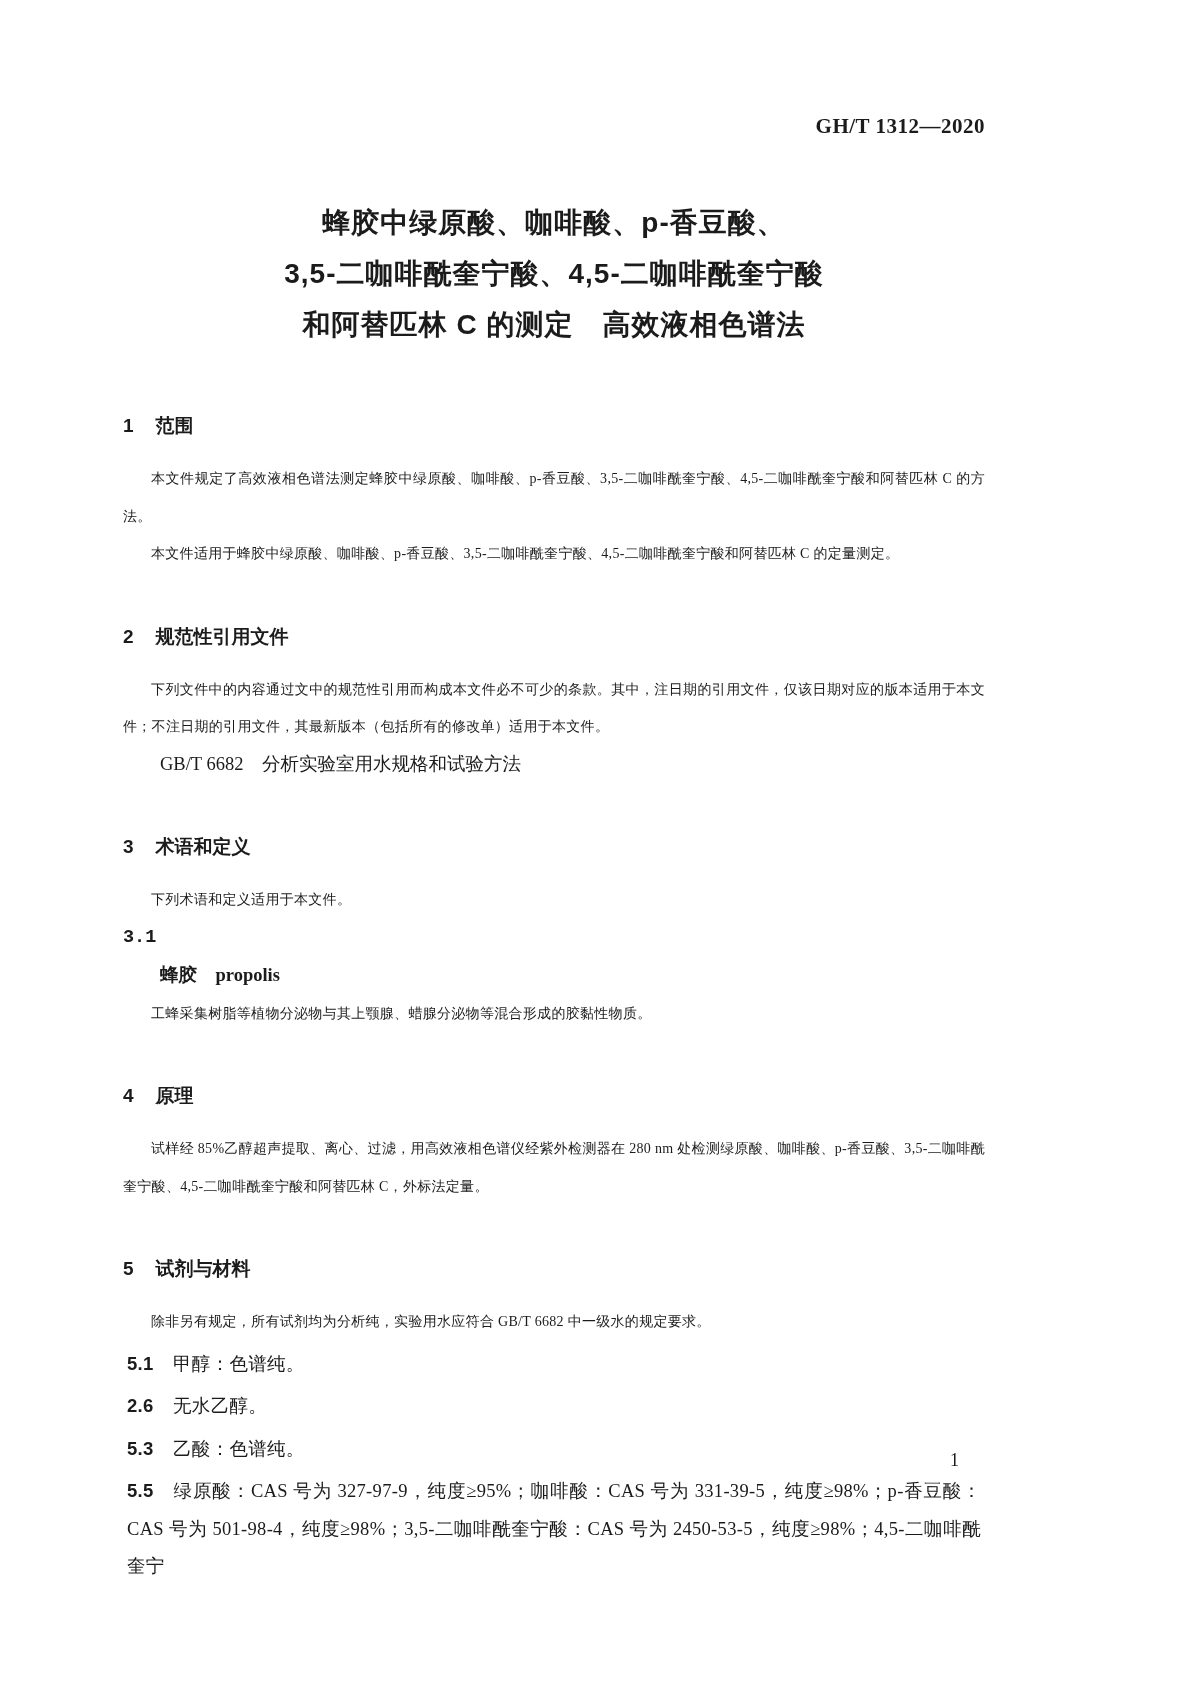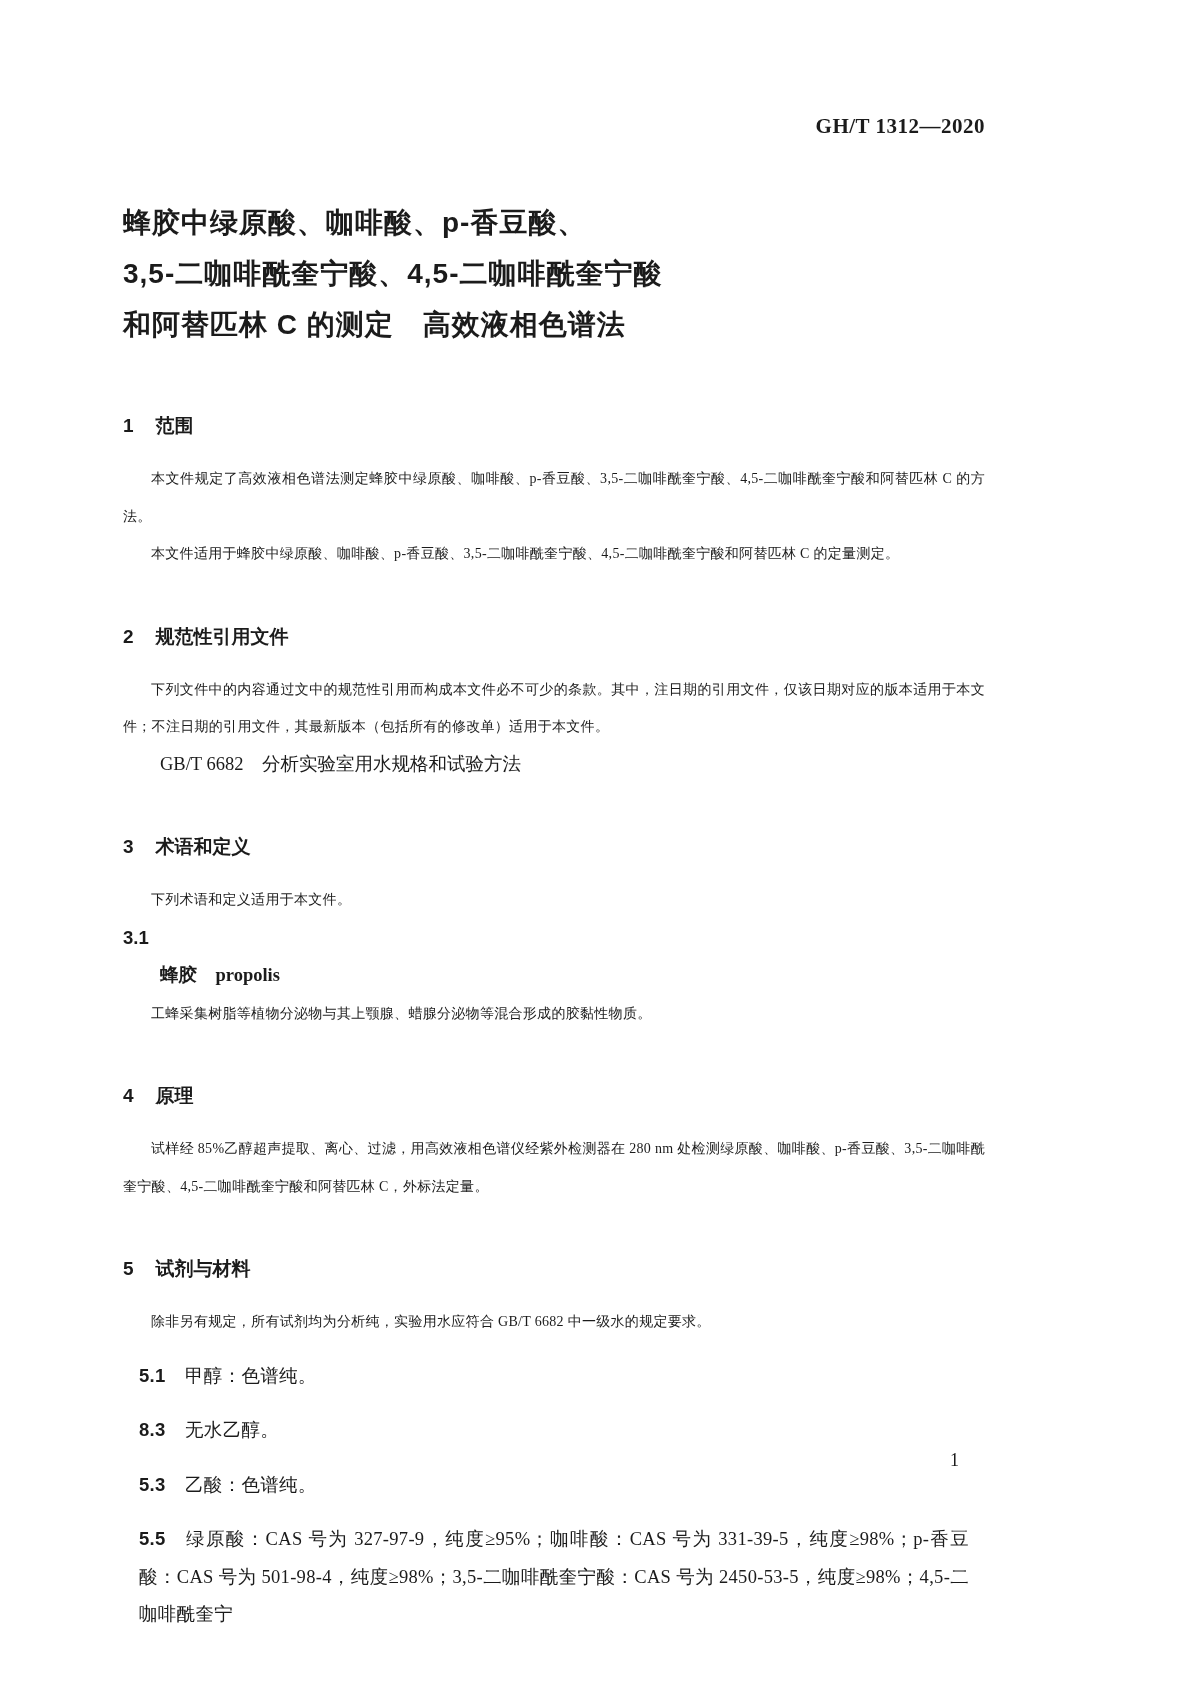--- a/index.html
+++ b/index.html
@@ -27,21 +27,21 @@
   .doc-number {
     margin-top: 114px;
     text-align: right;
     font-family: "Liberation Serif", "DejaVu Serif", serif;
     font-weight: 700;
     font-size: 21px;
     letter-spacing: 0.5px;
   }
   .title-block {
     margin-top: 58px;
-    text-align: left;
+    text-align: center;
     font-family: "Liberation Sans", "DejaVu Sans", sans-serif;
     font-weight: 700;
     font-size: 28px;
     line-height: 51px;
     letter-spacing: 1px;
   }
   .section-heading {
     margin-top: 52px;
     margin-bottom: 0;
     font-family: "Liberation Sans", "DejaVu Sans", sans-serif;
@@ -65,41 +65,41 @@
     margin-top: 22px;
   }
   .ref-line {
     margin: 0;
     font-size: 18.5px;
     line-height: 37.5px;
     text-indent: 2em;
   }
   .clause-num-line {
     margin: 0;
-    font-family: Liberation Sans, sans-serif;
+    font-family: Liberation Mono, monospace;
     font-weight: 700;
     font-size: 18.5px;
     line-height: 37.5px;
   }
   .term-line {
     margin: 0;
     font-size: 18.5px;
     line-height: 37.5px;
     text-indent: 2em;
     font-weight: 700;
   }
   .term-line .term-cn {
     font-family: "Liberation Sans", "DejaVu Sans", sans-serif;
     margin-right: 1em;
   }
   .term-line .term-en {
     font-family: "Liberation Serif", "DejaVu Serif", serif;
   }
   .clause-item {
-    margin: 16px;
+    margin: 4px;
     font-size: 18.5px;
     line-height: 37.5px;
     text-align: justify;
     letter-spacing: 0.3px;
   }
   .clause-item .clause-num {
     font-family: "Liberation Sans", "DejaVu Sans", sans-serif;
     font-weight: 700;
     margin-right: 1.05em;
   }
@@ -157,21 +157,21 @@
 
     <div class="section-heading">
       <span class="sec-num">5</span><span>试剂与材料</span>
     </div>
     <p class="body first-after-heading">除非另有规定，所有试剂均为分析纯，实验用水应符合 GB/T 6682 中一级水的规定要求。</p>
 
     <p class="clause-item">
       <span class="clause-num">5.1</span><span>甲醇：色谱纯。</span>
     </p>
     <p class="clause-item">
-      <span class="clause-num">8.3</span><span>无水乙醇。</span>
+      <span class="clause-num">2.6</span><span>无水乙醇。</span>
     </p>
     <p class="clause-item">
       <span class="clause-num">5.3</span><span>乙酸：色谱纯。</span>
     </p>
     <p class="clause-item">
       <span class="clause-num">5.5</span><span>绿原酸：CAS 号为 327-97-9，纯度≥95%；咖啡酸：CAS 号为 331-39-5，纯度≥98%；p-香豆酸：CAS 号为 501-98-4，纯度≥98%；3,5-二咖啡酰奎宁酸：CAS 号为 2450-53-5，纯度≥98%；4,5-二咖啡酰奎宁</span>
     </p>
 
   </div>
 

